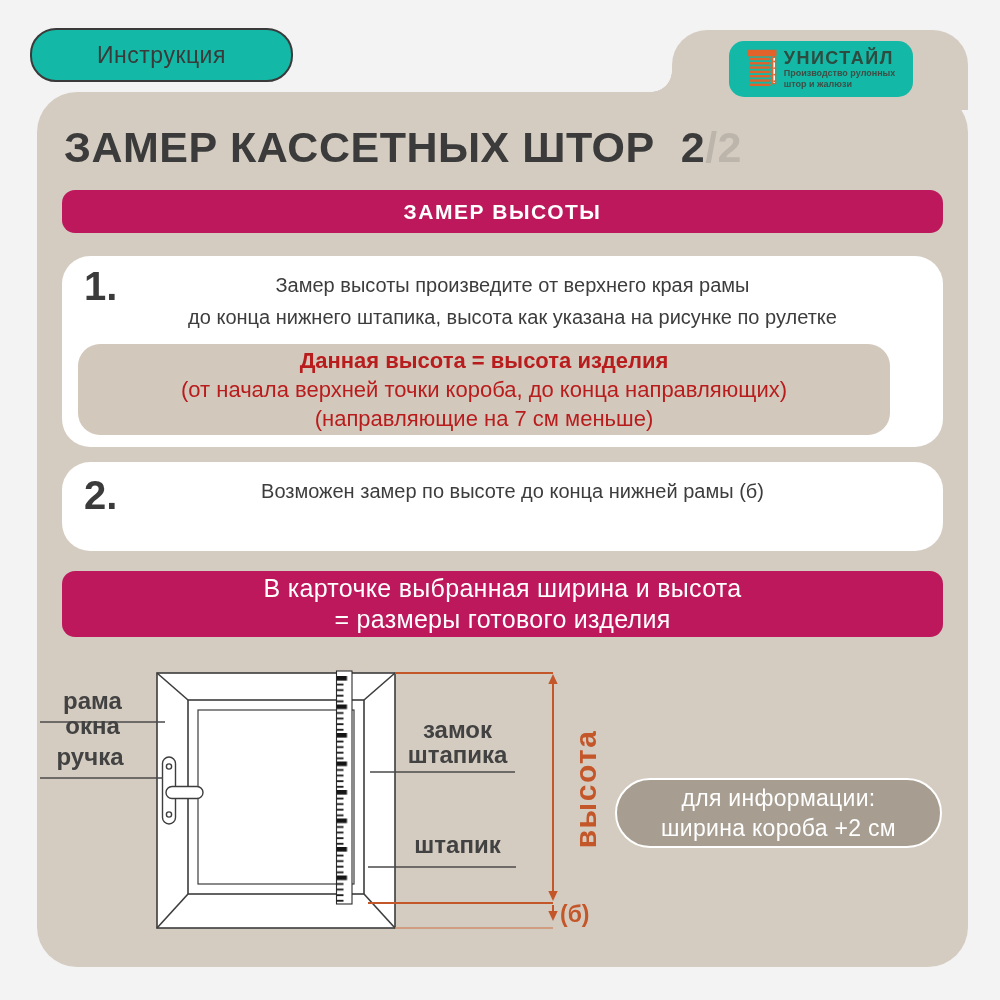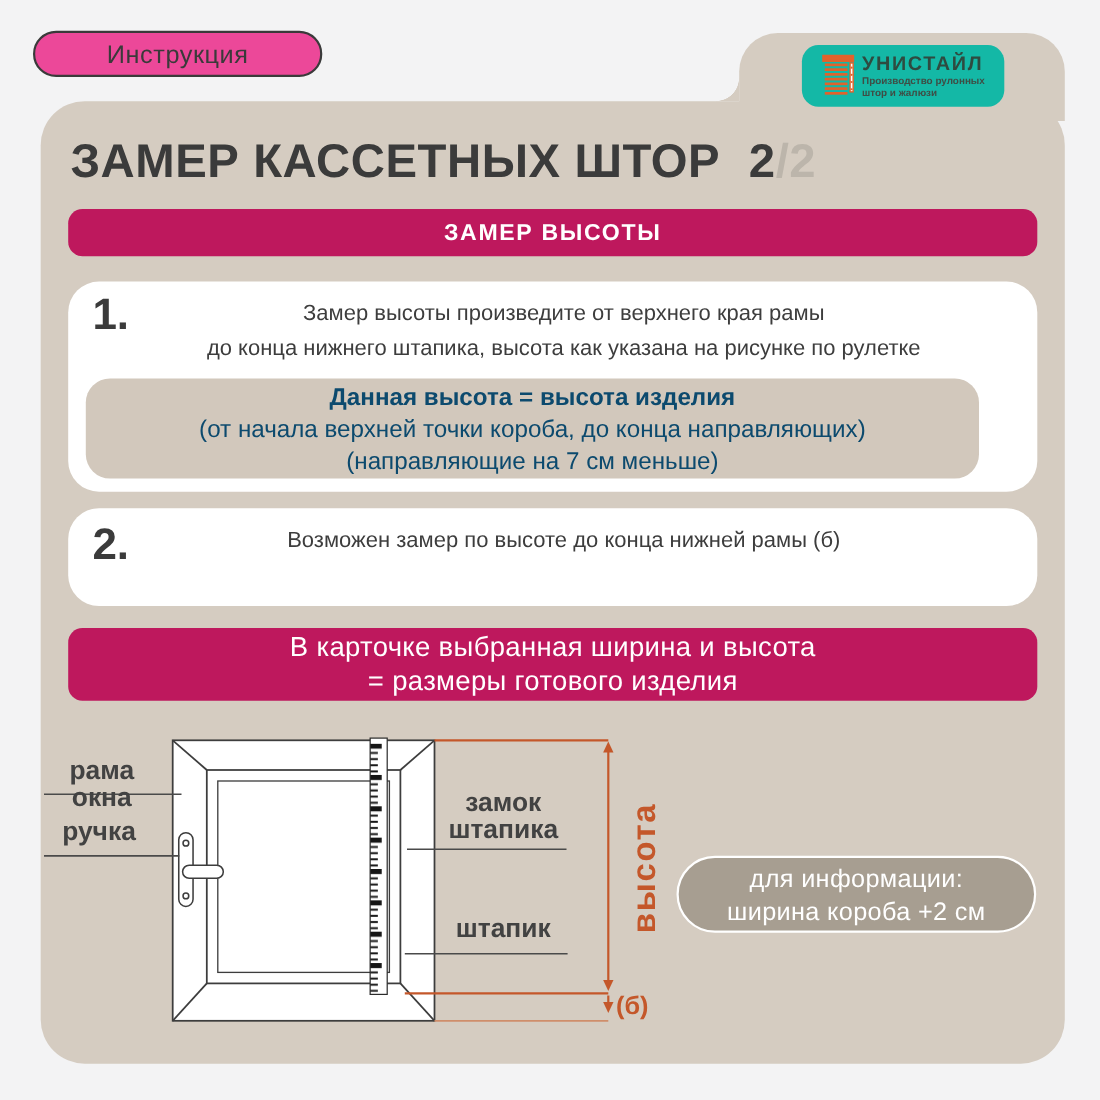--- a/index.html
+++ b/index.html
@@ -6,22 +6,22 @@
   body{
     width:1000px;height:1000px;position:relative;overflow:hidden;
     background:#f3f3f4;
     font-family:"Liberation Sans", sans-serif;
     color:#3b3b3b;
   }
   .abs{position:absolute;}
 
   
   .instr-btn{
-    left:30px;top:28px;width:263px;height:42px;
-    background:#ec4899;border:2px solid #3a3a3a;border-radius:26px;
+    left:30px;top:28px;width:263px;height:54px;
+    background:#14b8a6;border:2px solid #3a3a3a;border-radius:26px;
     display:flex;align-items:center;justify-content:center;
     font-size:23px;color:#3a3a3a;letter-spacing:.5px;
     box-sizing:border-box;cursor:pointer;
   }
 
   
   .panel{left:37px;top:92px;width:931px;height:875px;background:#d5ccc1;border-radius:40px;}
   .panel-tab{left:672px;top:30px;width:296px;height:80px;background:#d5ccc1;border-radius:35px 35px 0 0;}
   .tab-fillet{left:651px;top:71px;width:21px;height:21px;
     background:radial-gradient(circle 21px at 0 0, rgba(0,0,0,0) 0 20.5px, #d5ccc1 21px);}
@@ -46,21 +46,21 @@
 
   
   .card{background:#fff;border-radius:28px;}
   .card1{left:62px;top:256px;width:881px;height:191px;}
   .card2{left:62px;top:462px;width:881px;height:89px;}
   .step-num{position:absolute;left:22px;top:8px;font-size:40px;font-weight:bold;color:#3b3b3b;}
   .card2 .step-num{top:11px;}
   .step-text{position:absolute;left:40px;right:20px;top:13px;text-align:center;
     font-size:20px;line-height:32px;color:#3d3d3d;}
   .note-box{position:absolute;left:16px;top:88px;width:812px;height:91px;background:#d2c8bc;
-    border-radius:22px;text-align:center;font-size:22px;line-height:29px;color:#0c4a6e;
+    border-radius:22px;text-align:center;font-size:22px;line-height:29px;color:#b91c1c;
     display:flex;flex-direction:column;justify-content:center;}
   .note-box .nb-bold{font-weight:bold;}
 
   
   .dlabel{font-size:24px;font-weight:bold;color:#424242;text-align:center;line-height:25px;}
   .lbl-frame{left:40px;top:688px;width:105px;}
   .lbl-handle{left:40px;top:744px;width:100px;}
   .lbl-lock{left:380px;top:717px;width:155px;}
   .lbl-bead{left:390px;top:832px;width:135px;}
   .lbl-height{left:506px;top:772px;width:160px;height:34px;transform:rotate(-90deg);

